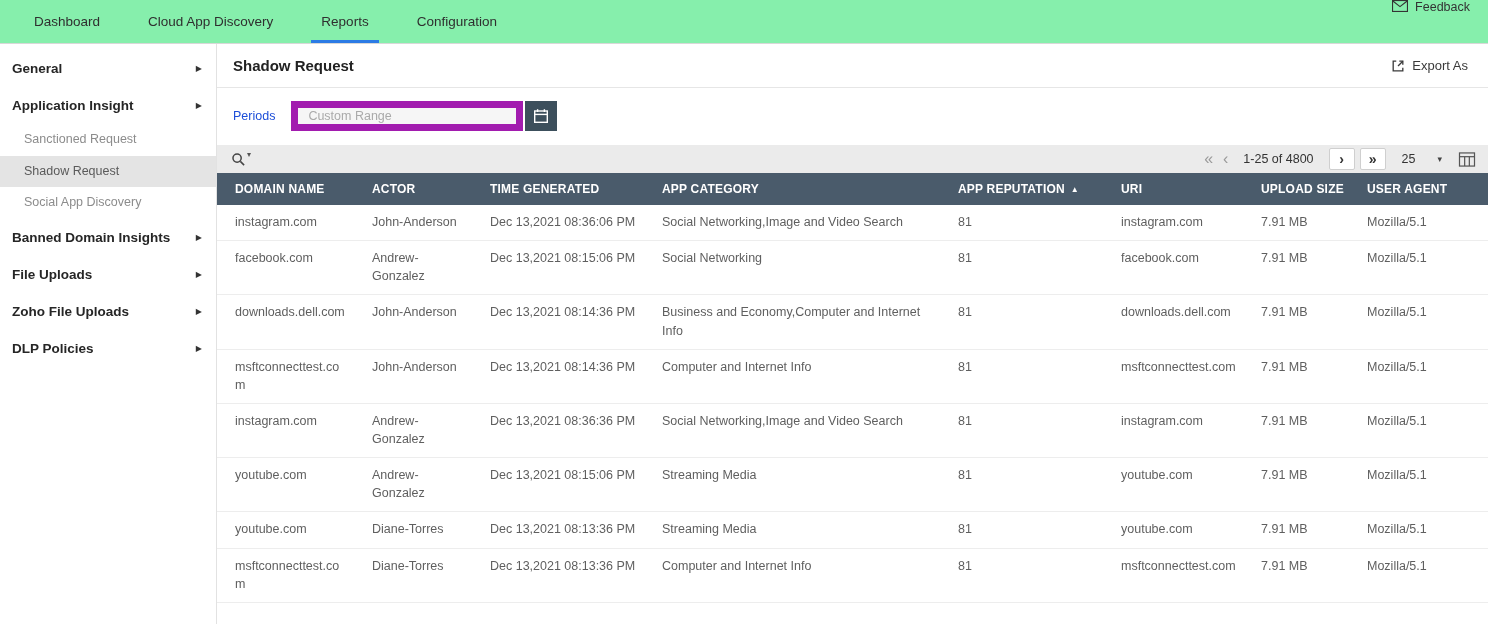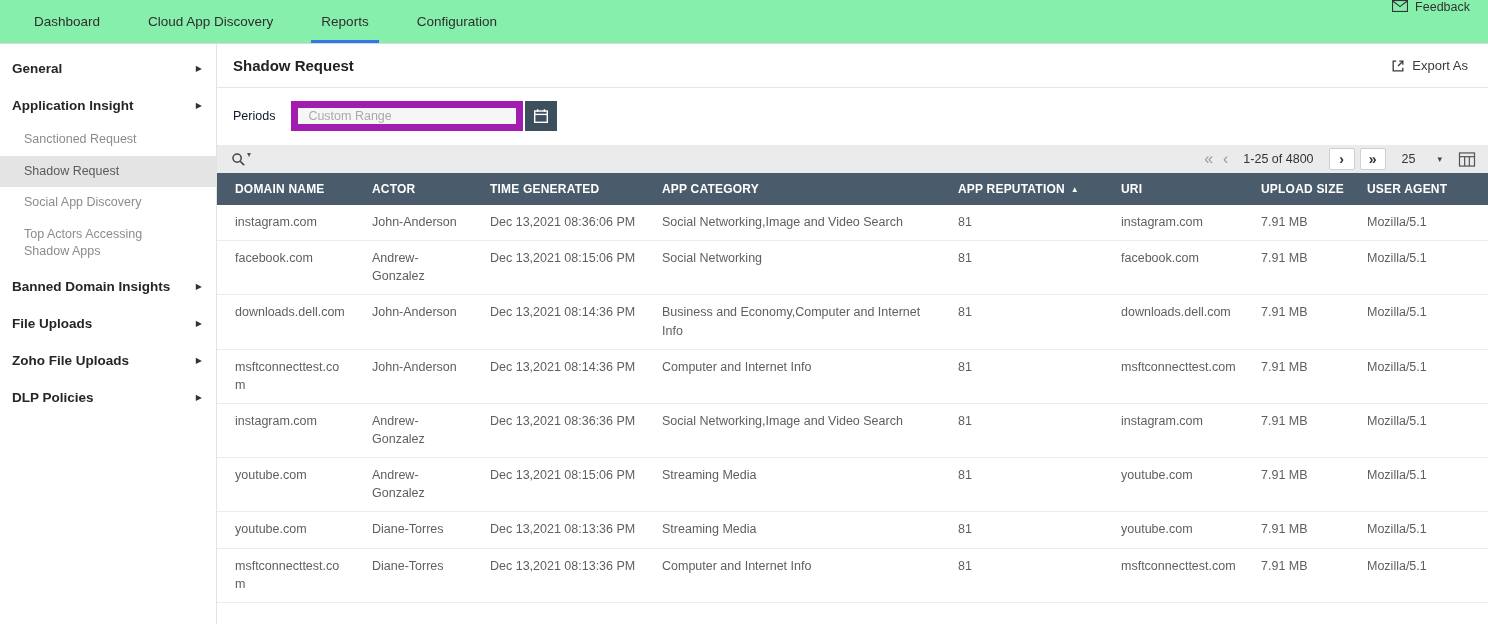--- a/index.html
+++ b/index.html
@@ -96,21 +96,21 @@
     font-size: 13px;
     color: #3a3a3a;
     cursor: pointer;
   }
 
   .periods-row {
     display: flex;
     align-items: center;
     padding: 13px 16px 14px 16px;
   }
-  .periods-label { font-size: 12.5px; color: #0f172a; margin-right: 16px; }
+  .periods-label { font-size: 12.5px; color: #1d4ed8; margin-right: 16px; }
   .period-input {
     width: 232px;
     height: 30px;
     border: 7px solid #a21caf;
     background: #f6f6f6;
     padding: 0 10px;
     font-size: 12.5px;
     color: #666;
     font-family: "Liberation Sans", sans-serif;
     outline: none;
@@ -242,21 +242,20 @@
           <span>General</span>
           <span class="sb-arrow">▶</span>
         </div>
         <div class="sb-item">
           <span>Application Insight</span>
           <span class="sb-arrow">▶</span>
         </div>
         <div class="sb-sub">Sanctioned Request</div>
         <div class="sb-sub selected">Shadow Request</div>
         <div class="sb-sub">Social App Discovery</div>
-        <div class="sb-sub">Top Actors Accessing Shadow Apps</div>
         <div class="sb-item">
           <span>Banned Domain Insights</span>
           <span class="sb-arrow">▶</span>
         </div>
         <div class="sb-item">
           <span>File Uploads</span>
           <span class="sb-arrow">▶</span>
         </div>
         <div class="sb-item">
           <span>Zoho File Uploads</span>

